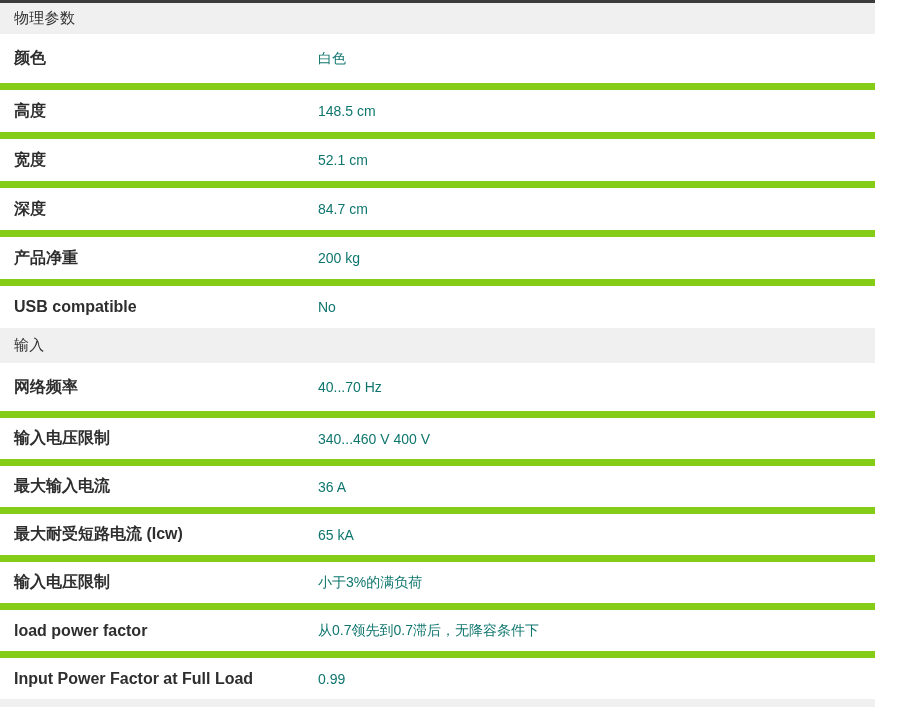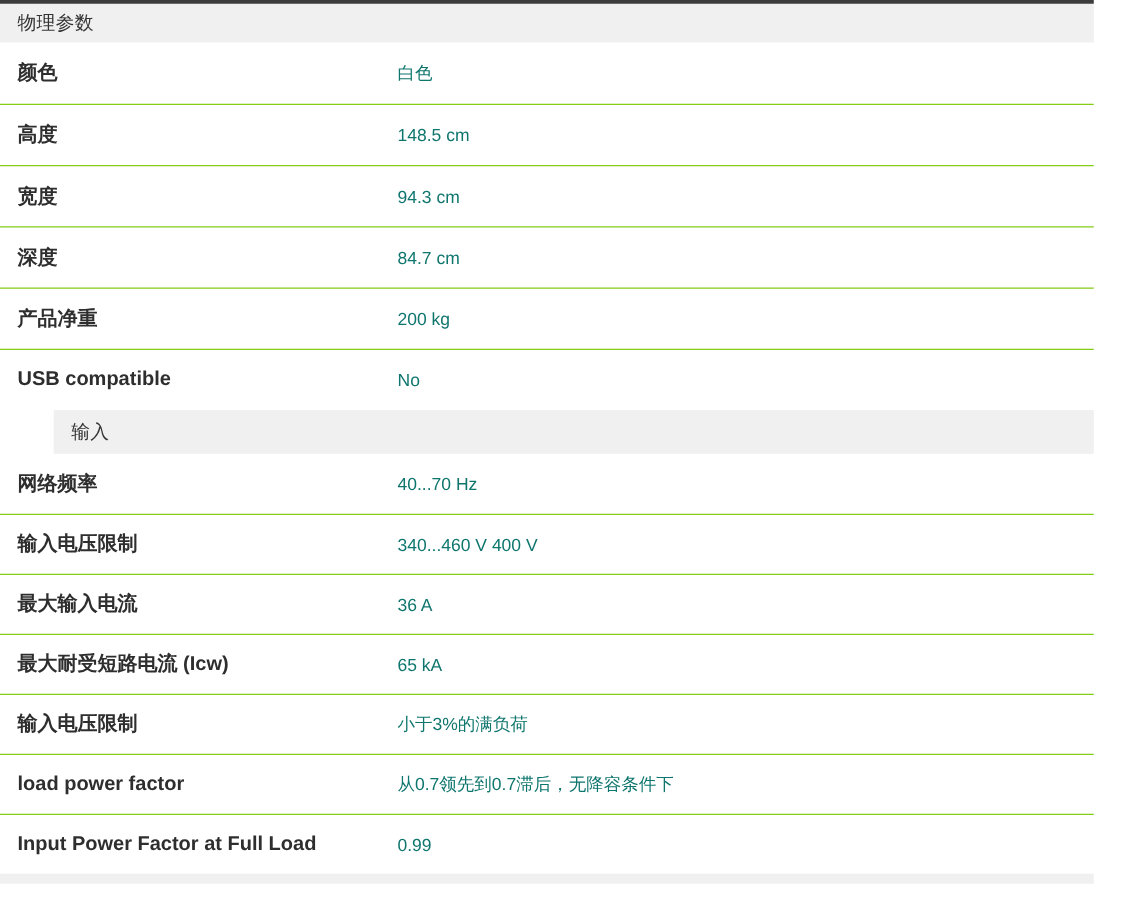--- a/index.html
+++ b/index.html
@@ -35,23 +35,23 @@
     color: #333333;
     letter-spacing: 0.3px;
   }
   .spec-row {
     display: flex;
     align-items: center;
     height: 49px;
     padding-left: 14px;
   }
   .spec-section.second .spec-row { height: 48px; justify-content: space-between; }
-  .section-header.second { height: 35px; margin-left: 43px; }
+  .section-header.second { height: 35px; }
   .spec-row + .spec-row {
-    border-top: 1px solid #84cc16;
+    border-top: 7px solid #84cc16;
   }
   .spec-label {
     flex: 0 0 304px;
     font-size: 16px;
     font-weight: 700;
     color: #2e2e2e;
     padding-right: 10px;
   }
   .spec-value {
     flex: 1;
@@ -76,21 +76,21 @@
         <div class="spec-row">
           <div class="spec-label">颜色</div>
           <div class="spec-value">白色</div>
         </div>
         <div class="spec-row">
           <div class="spec-label">高度</div>
           <div class="spec-value">148.5 cm</div>
         </div>
         <div class="spec-row">
           <div class="spec-label">宽度</div>
-          <div class="spec-value">94.3 cm</div>
+          <div class="spec-value">52.1 cm</div>
         </div>
         <div class="spec-row">
           <div class="spec-label">深度</div>
           <div class="spec-value">84.7 cm</div>
         </div>
         <div class="spec-row">
           <div class="spec-label">产品净重</div>
           <div class="spec-value">200 kg</div>
         </div>
         <div class="spec-row">

